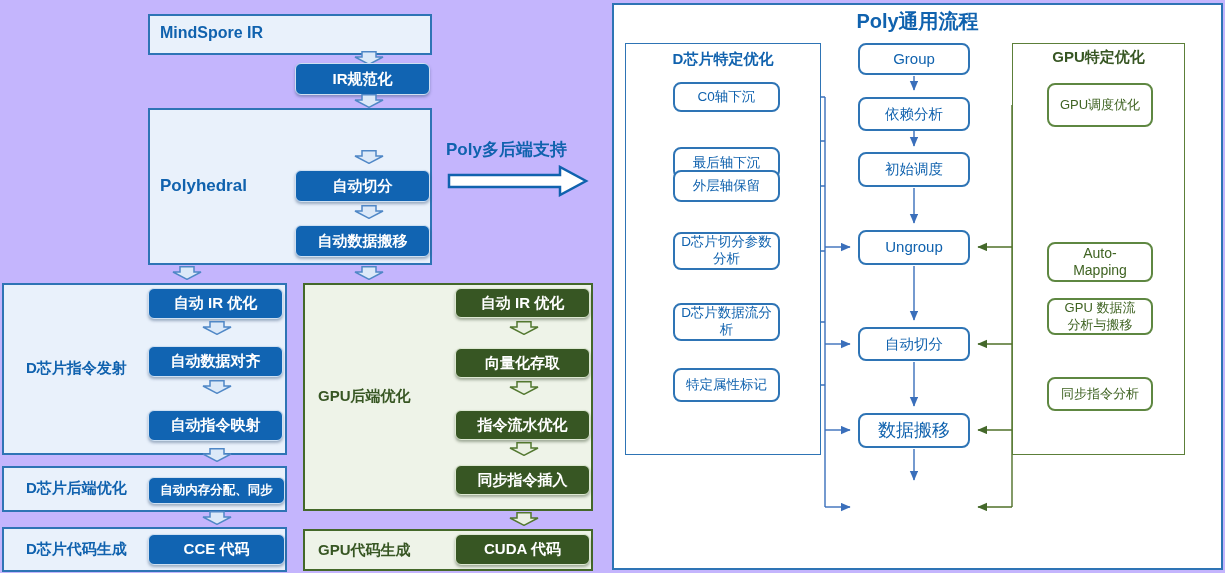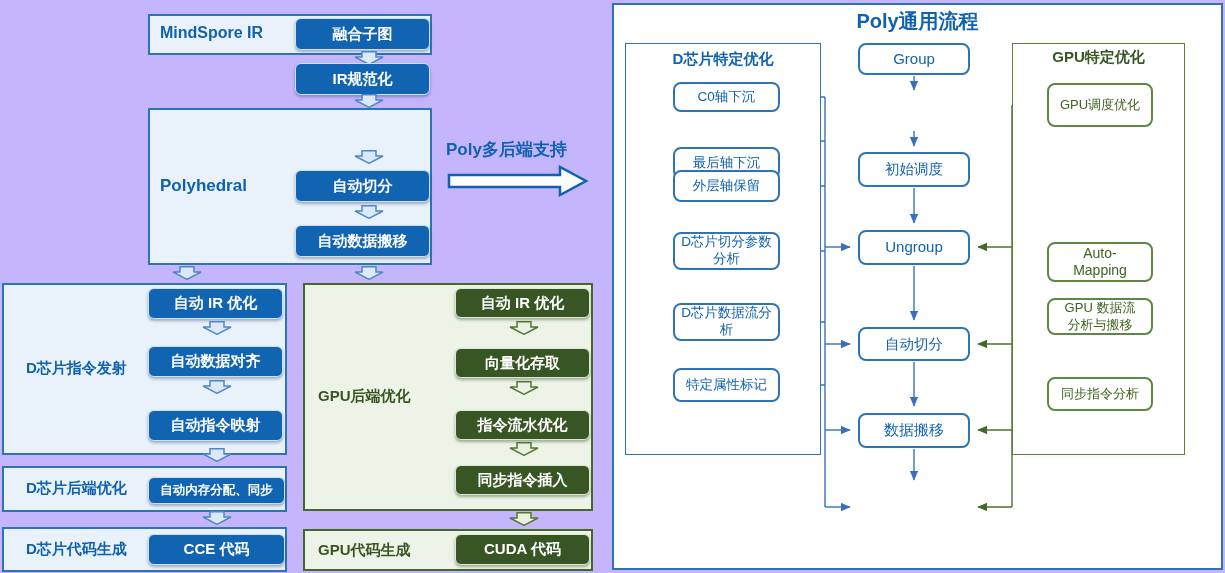--- a/index.html
+++ b/index.html
@@ -23,21 +23,20 @@
   .hdr{font-weight:bold;font-size:15px;text-align:center;}
   svg{display:block;}
 </style>
 </head>
 <body>
 
 <div id="app">
 
   <div class="abs panel-blue" style="left:148px;top:14px;width:284px;height:41px;"></div>
   <span class="abs lbl-blue" style="left:160px;top:24px;font-size:16px;">MindSpore IR</span>
-  <div class="abs btn-blue" style="left:295px;top:18px;width:135px;height:32px;">融合子图</div>
 
   <svg class="abs" style="left:354px;top:51px;" width="30" height="14" viewBox="0 0 30 14">
       <polygon points="8,0.8 22,0.8 22,6 29,6 15,13.3 1,6 8,6" fill="#dce9f8" stroke="#4f87c6" stroke-width="1.5"></polygon>
     </svg>
 
   <div class="abs btn-blue" style="left:295px;top:63px;width:135px;height:32px;">IR规范化</div>
 
   <svg class="abs" style="left:354px;top:94px;" width="30" height="14" viewBox="0 0 30 14">
       <polygon points="8,0.8 22,0.8 22,6 29,6 15,13.3 1,6 8,6" fill="#dce9f8" stroke="#4f87c6" stroke-width="1.5"></polygon>
     </svg>
@@ -165,24 +164,25 @@
   <div class="abs col-box" style="left:625px;top:43px;width:196px;height:412px;border:1.5px solid #2e74b5;"></div>
   <div class="abs hdr" style="left:625px;top:50px;width:196px;color:#1062ae;">D芯片特定优化</div>
   <div class="abs node node-blue" style="left:673px;top:82px;width:107px;height:30px;">C0轴下沉</div>
   <div class="abs node node-blue" style="left:673px;top:125px;width:107px;height:32px;margin-top:22px;">最后轴下沉</div>
   <div class="abs node node-blue" style="left:673px;top:170px;width:107px;height:32px;">外层轴保留</div>
   <div class="abs node node-blue" style="left:673px;top:232px;width:107px;height:38px;">D芯片切分参数分析</div>
   <div class="abs node node-blue" style="left:673px;top:303px;width:107px;height:38px;">D芯片数据流分析</div>
   <div class="abs node node-blue" style="left:673px;top:368px;width:107px;height:34px;">特定属性标记</div>
 
   <div class="abs node node-blue" style="left:858px;top:43px;width:112px;height:32px;font-size:15px;">Group</div>
+  <div class="abs node node-blue" style="left:858px;top:97px;width:112px;height:34px;font-size:14.5px;">依赖分析</div>
   <div class="abs node node-blue" style="left:858px;top:152px;width:112px;height:35px;font-size:14.5px;">初始调度</div>
   <div class="abs node node-blue" style="left:858px;top:230px;width:112px;height:35px;font-size:15px;">Ungroup</div>
   <div class="abs node node-blue" style="left:858px;top:327px;width:112px;height:34px;font-size:14.5px;">自动切分</div>
-  <div class="abs node node-blue" style="left:858px;top:413px;width:112px;height:35px;font-size:15px;">数据搬移</div>
+  <div class="abs node node-blue" style="left:858px;top:413px;width:112px;height:35px;font-size:18px;">数据搬移</div>
 
   <div class="abs col-box" style="left:1012px;top:43px;width:173px;height:412px;border:1.5px solid #5c7f39;"></div>
   <div class="abs hdr" style="left:1012px;top:48px;width:173px;color:#375623;">GPU特定优化</div>
   <div class="abs node node-green" style="left:1047px;top:83px;width:106px;height:44px;">GPU调度优化</div>
   <div class="abs node node-green" style="left:1047px;top:242px;width:106px;height:40px;font-size:14px;">Auto-
 Mapping</div>
   <div class="abs node node-green" style="left:1047px;top:298px;width:106px;height:37px;">GPU 数据流
 分析与搬移</div>
   <div class="abs node node-green" style="left:1047px;top:377px;width:106px;height:34px;">同步指令分析</div>
 

